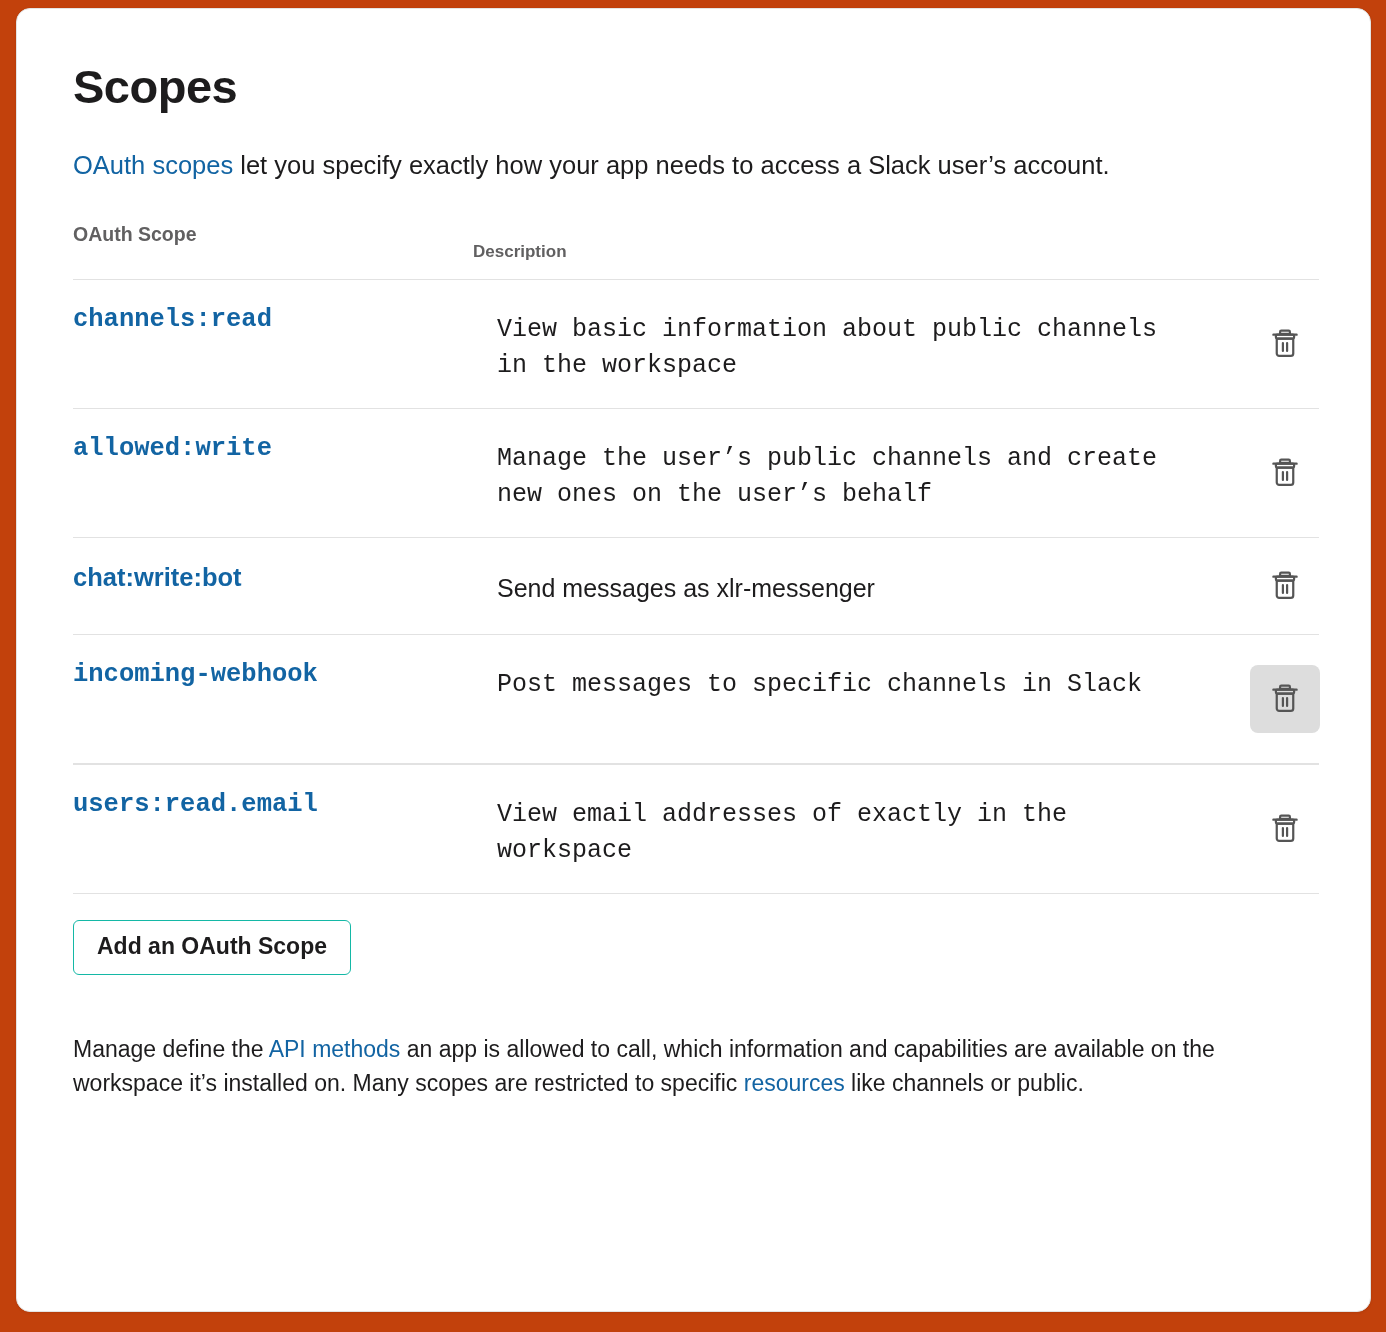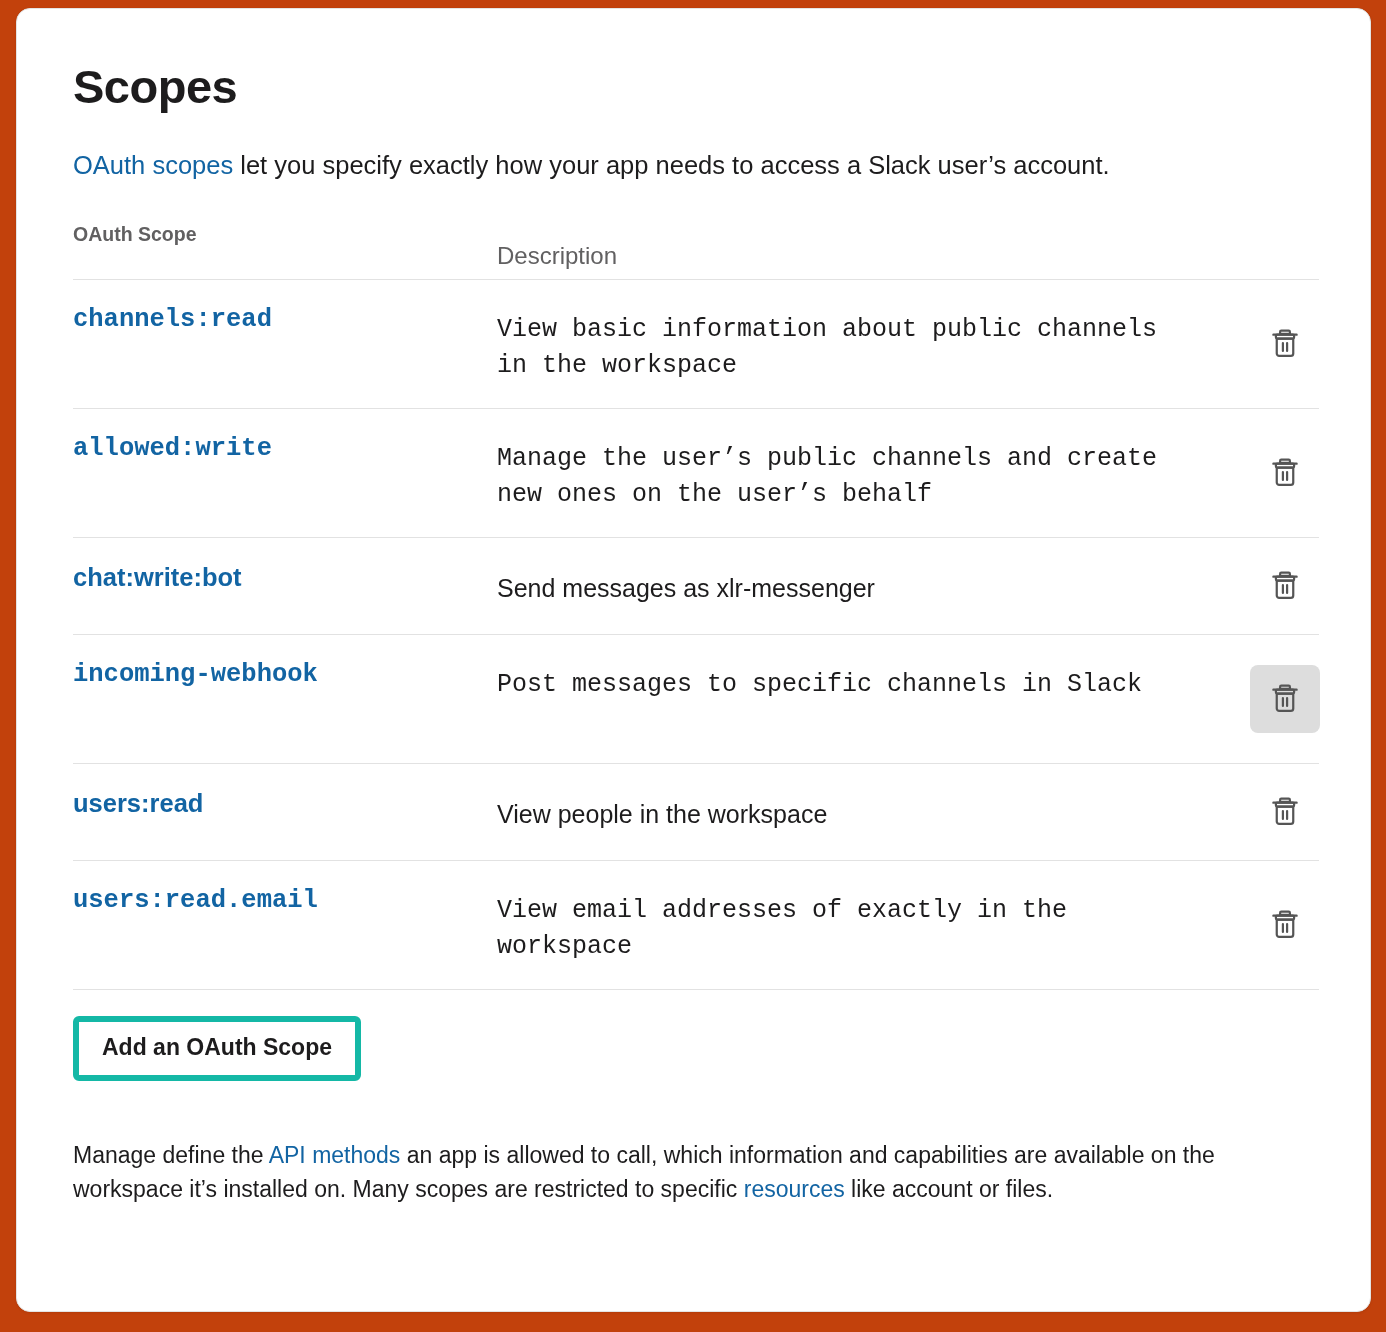--- a/index.html
+++ b/index.html
@@ -82,24 +82,24 @@
   .th-scope {
     position: absolute;
     left: 0;
     top: 0;
     font-size: 19.5px;
     font-weight: 700;
     color: #616061;
   }
   .th-desc {
     position: absolute;
-    left: 424px;
+    left: 400px;
     top: 19px;
-    font-size: 24px;
-    font-weight: 400;
+    font-size: 17px;
+    font-weight: 700;
     color: #616061;
   }
 
   .divider {
     height: 1px;
     background: #e2e2e2;
     width: 1246px;
   }
 
   .row {
@@ -166,21 +166,21 @@
   .add-wrap {
     margin-top: 26px;
   }
   .add-btn {
     display: inline-block;
     font-family: "Liberation Sans", sans-serif;
     font-size: 23px;
     font-weight: 700;
     color: #1d1c1d;
     background: #ffffff;
-    border: 6px solid #14b8a6;
+    border: 1px solid #14b8a6;
     border-radius: 6px;
     padding: 13px 23px 15px 23px;
     cursor: pointer;
     line-height: 1.1;
   }
 
   
   .footnote {
     margin-top: 58px;
     font-size: 23px;
@@ -276,37 +276,20 @@
                       <path d="M2.6 5.4h18.8" stroke="#555555" stroke-width="1.9" stroke-linecap="round"></path>
                       <rect x="4.6" y="5.4" width="14.8" height="3.2" rx="1.1" stroke="#555555" stroke-width="1.8"></rect>
                       <path d="M5.3 8.6h13.4v12.1a2 2 0 0 1-2 2H7.3a2 2 0 0 1-2-2V8.6z" stroke="#555555" stroke-width="1.8" stroke-linejoin="round"></path>
                       <path d="M10.3 12.2v6.4M13.7 12.2v6.4" stroke="#555555" stroke-width="1.8" stroke-linecap="round"></path>
                     </svg>
                   </span>
                 </button>
               </div>
             </div>
             <div class="divider"></div>
-            <div class="row">
-              <a class="cell-scope" href="#">users:read</a>
-              <div class="cell-desc">View people in the workspace</div>
-              <div class="cell-action">
-                <button class="trash-btn">
-                  <span>
-                    <svg width="30" height="32" viewBox="0 0 24 26" fill="none" xmlns="http://www.w3.org/2000/svg">
-                      <path d="M9 2.2h6a1 1 0 0 1 1 1v1.6H8V3.2a1 1 0 0 1 1-1z" stroke="#555555" stroke-width="1.8" stroke-linejoin="round"></path>
-                      <path d="M2.6 5.4h18.8" stroke="#555555" stroke-width="1.9" stroke-linecap="round"></path>
-                      <rect x="4.6" y="5.4" width="14.8" height="3.2" rx="1.1" stroke="#555555" stroke-width="1.8"></rect>
-                      <path d="M5.3 8.6h13.4v12.1a2 2 0 0 1-2 2H7.3a2 2 0 0 1-2-2V8.6z" stroke="#555555" stroke-width="1.8" stroke-linejoin="round"></path>
-                      <path d="M10.3 12.2v6.4M13.7 12.2v6.4" stroke="#555555" stroke-width="1.8" stroke-linecap="round"></path>
-                    </svg>
-                  </span>
-                </button>
-              </div>
-            </div>
             <div class="divider"></div>
             <div class="row tall">
               <a class="cell-scope" href="#">users:read.email</a>
               <div class="cell-desc">View email addresses of exactly in the workspace</div>
               <div class="cell-action">
                 <button class="trash-btn">
                   <span>
                     <svg width="30" height="32" viewBox="0 0 24 26" fill="none" xmlns="http://www.w3.org/2000/svg">
                       <path d="M9 2.2h6a1 1 0 0 1 1 1v1.6H8V3.2a1 1 0 0 1 1-1z" stroke="#555555" stroke-width="1.8" stroke-linejoin="round"></path>
                       <path d="M2.6 5.4h18.8" stroke="#555555" stroke-width="1.9" stroke-linecap="round"></path>
@@ -320,17 +303,17 @@
             </div>
             <div class="divider"></div>
           </div>
 
         <div class="add-wrap">
           <button class="add-btn">Add an OAuth Scope</button>
         </div>
 
       </div>
 
-      <p class="footnote"><span>Manage define the </span><a href="#">API methods</a><span> an app is allowed to call, which information and capabilities are available on the workspace it’s installed on. Many scopes are restricted to specific </span><a href="#">resources</a><span> like account or files.</span></p>
+      <p class="footnote"><span>Manage define the </span><a href="#">API methods</a><span> an app is allowed to call, which information and capabilities are available on the workspace it’s installed on. Many scopes are restricted to specific </span><a href="#">resources</a><span> like channels or public.</span></p>
 
     </div>
   </div>
 </div>
 
 </body></html>

